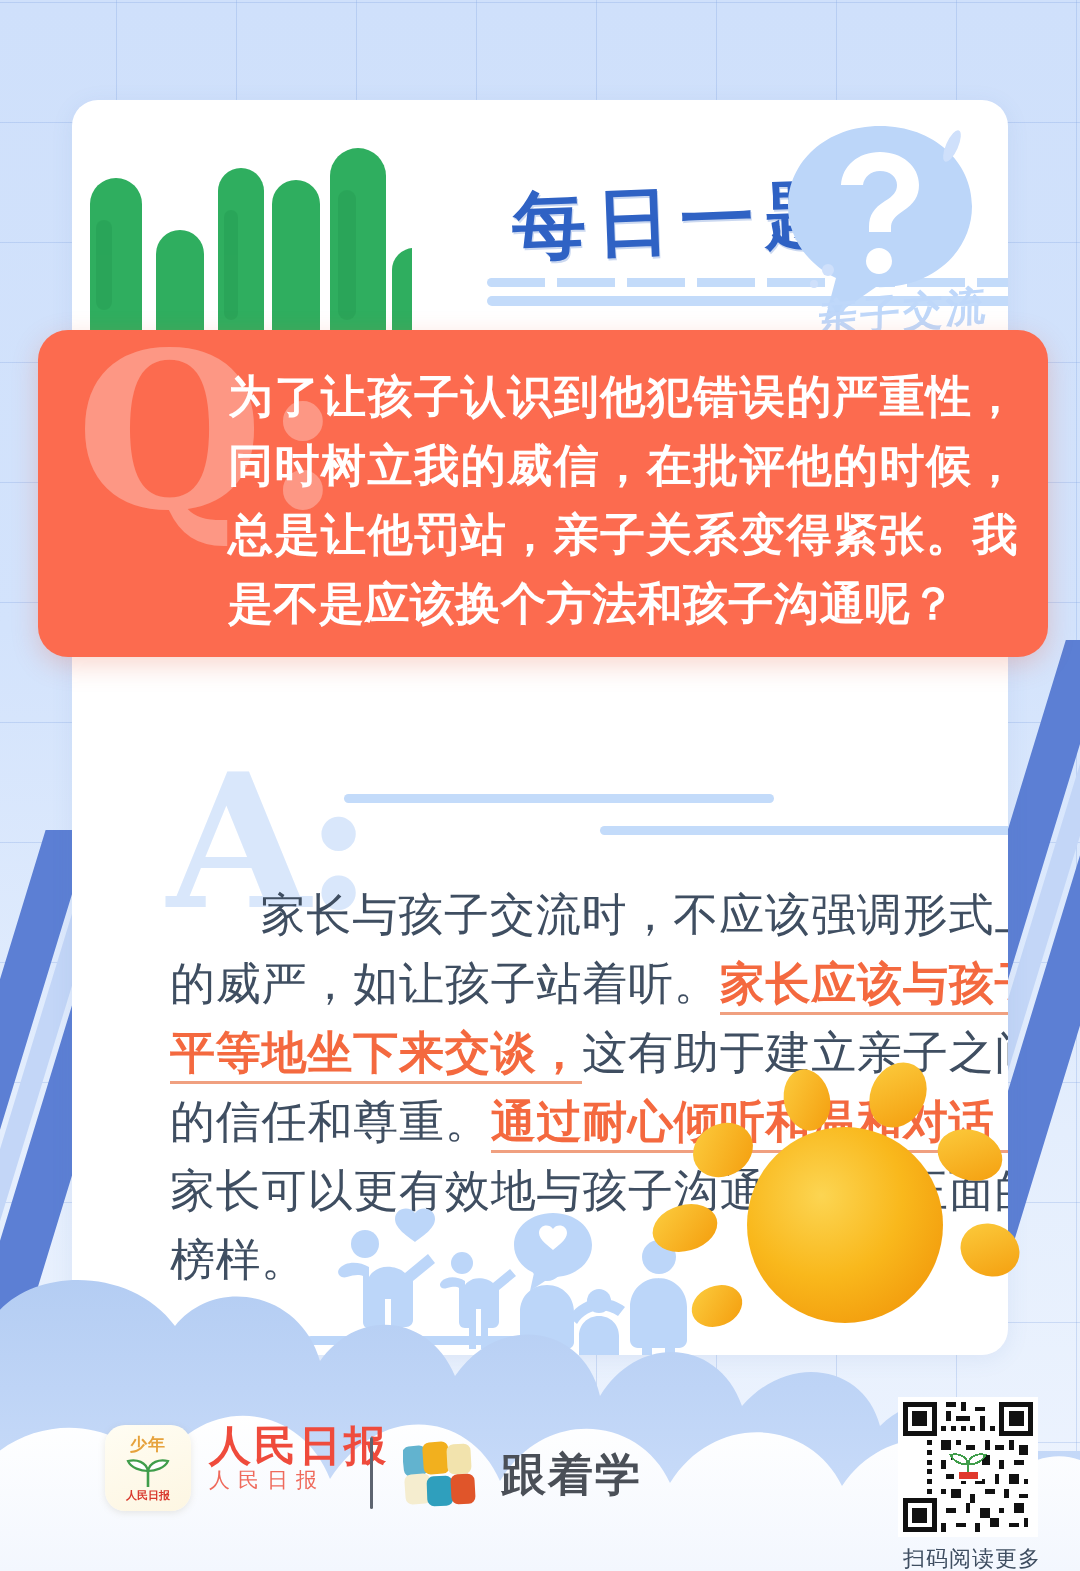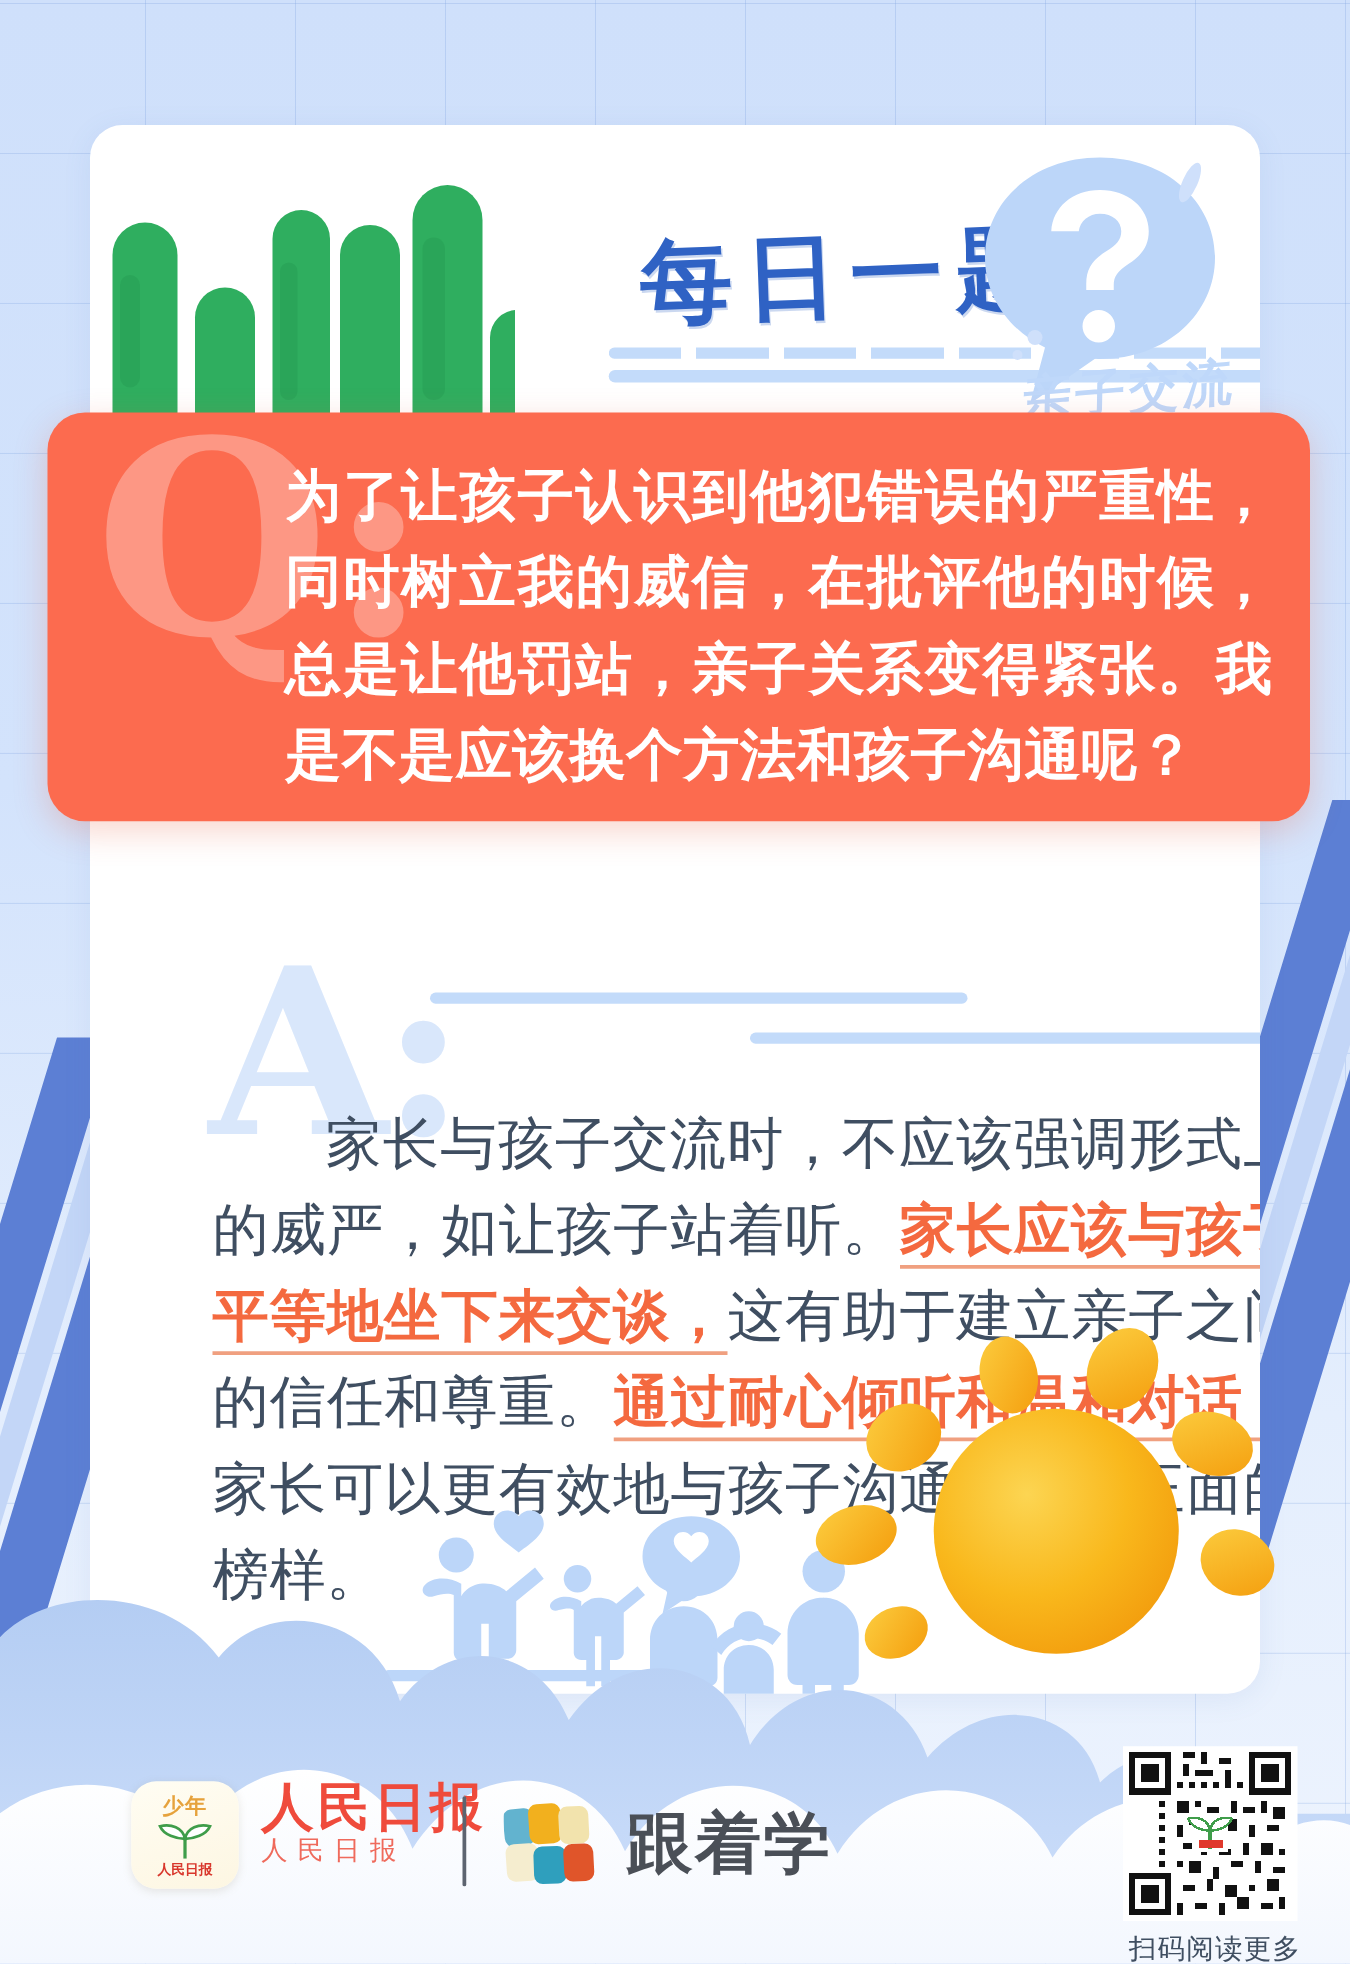--- a/index.html
+++ b/index.html
@@ -123,21 +123,21 @@
   }
   .brand-sub{
     font-size:21px;color:#ef6a5c;letter-spacing:8px;line-height:1;
     font-family:"DejaVu Sans","Liberation Sans",sans-serif;
   }
   .f-divider{position:absolute;left:370px;top:1437px;width:3px;height:72px;background:#5d6470;border-radius:2px;}
 
   .partner{position:absolute;left:403px;top:1440px;display:flex;align-items:center;gap:16px;}
   .partner-mark{width:82px;height:70px;position:relative;}
   .partner-name{
-    font-size:53px;font-weight:700;color:#4a4f57;letter-spacing:2px;
+    font-size:45px;font-weight:700;color:#4a4f57;letter-spacing:2px;
     font-family:"DejaVu Sans","Liberation Sans",sans-serif;
   }
 
   .qr-block{position:absolute;left:898px;top:1397px;width:148px;text-align:center;}
   .qr{width:140px;height:140px;display:block;}
   .qr-caption{
     margin-top:7px;font-size:22px;color:#3f4e61;letter-spacing:1px;
     font-family:"DejaVu Sans","Liberation Sans",sans-serif;
   }
 

